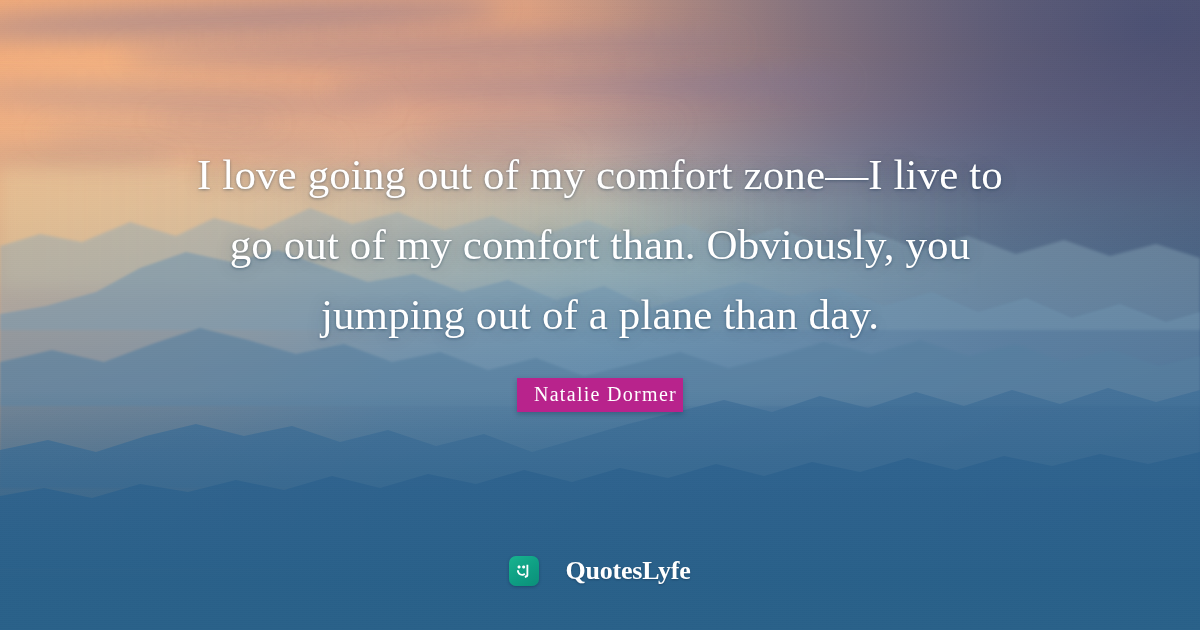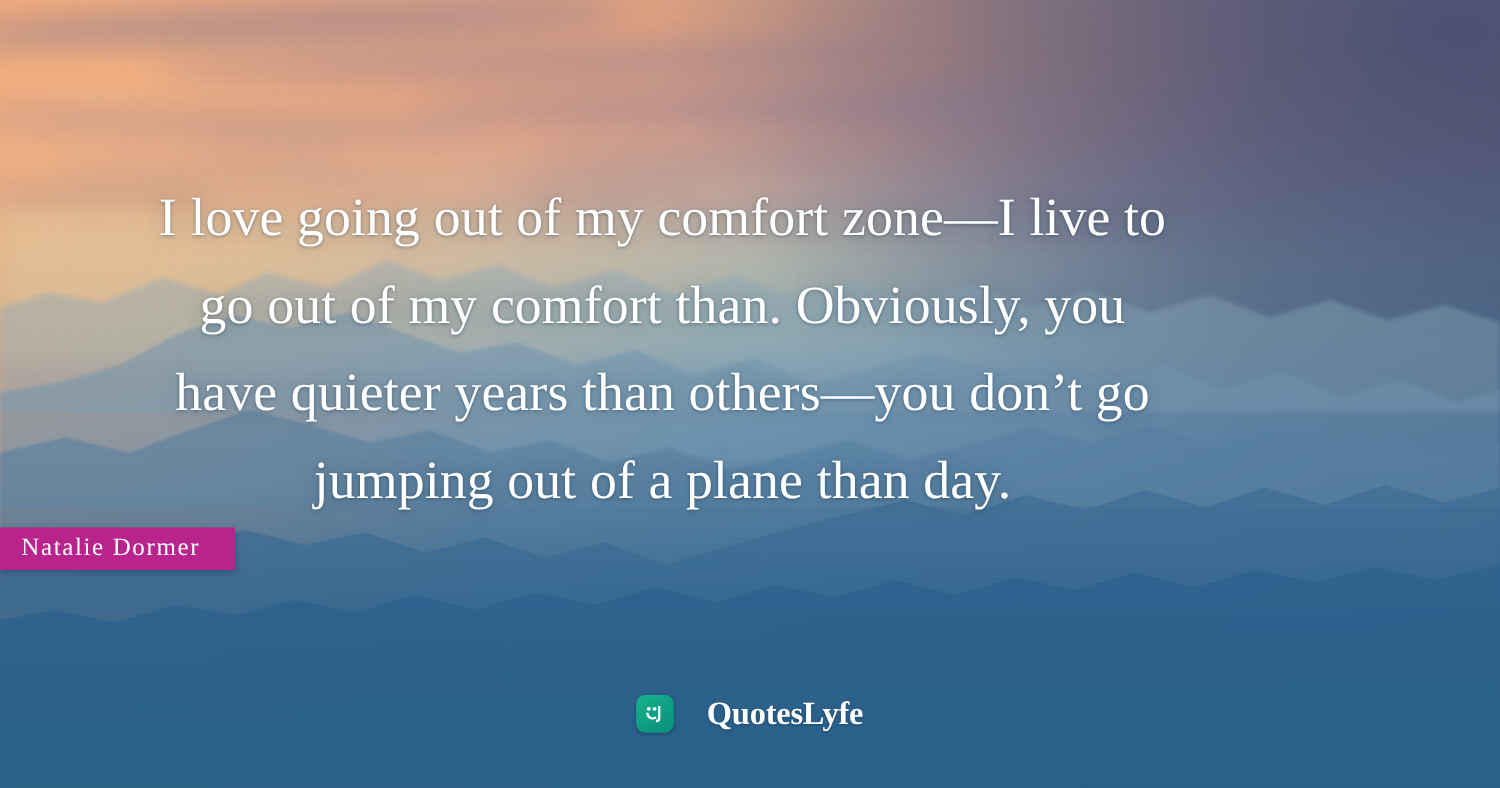--- a/index.html
+++ b/index.html
@@ -103,41 +103,41 @@
   }
   .grain {
     background:
       repeating-linear-gradient(0deg, rgba(255,255,255,0.012) 0px, rgba(255,255,255,0.012) 1px, rgba(0,0,0,0.012) 1px, rgba(0,0,0,0.012) 2px);
     opacity:0.7;
   }
 
   
   #content {
     position:absolute; left:0; top:0; width:1200px; height:630px;
-    display:flex; flex-direction:column; align-items:flex-start;
+    display:flex; flex-direction:column; align-items:center;
   }
 
   #quote {
     width:1060px;
     margin-top:140px;
     text-align:center;
     color:#ffffff;
     font-family:"Liberation Serif", serif;
     font-size:43px;
     line-height:70px;
     letter-spacing:0.1px;
     text-shadow:0 1px 3px rgba(12,40,70,0.42), 0 0 18px rgba(15,45,78,0.22);
   }
   #quote .qline { display:block; white-space:nowrap; }
 
   #author-badge {
-    margin-top:2px;
+    margin-top:28px;
     background:#b8238c;
     color:#ffffff;
-    padding:5px 28px 7px 17px;
+    padding:5px 6px 7px 17px;
     font-family:"Liberation Serif", serif;
     font-size:20px;
     line-height:22px;
     letter-spacing:1.3px;
     white-space:nowrap;
     box-shadow:0 2px 5px rgba(10,35,62,0.30);
   }
 
   #brand {
     position:absolute;
@@ -211,21 +211,20 @@
   </svg>
 
   <div class="bg-layer bottom-wash"></div>
   <div class="bg-layer grain"></div>
 
   <div id="content">
 
     <div id="quote">
       <span class="qline">I love going out of my comfort zone—I live to</span>
       <span class="qline">go out of my comfort than. Obviously, you</span>
-      <span class="qline">have quieter years than others—you don’t go</span>
       <span class="qline">jumping out of a plane than day.</span>
     </div>
 
     <div id="author-badge">Natalie Dormer</div>
 
     <div id="brand">
       <div id="brand-mark">
         <svg width="22" height="22" viewBox="0 0 24 24" aria-hidden="true">
           <g fill="#ffffff">
             <path d="M6.6 6.0 c0.95 0 1.7 0.75 1.7 1.68 0 0.93 -0.75 1.68 -1.7 1.68 -0.95 0 -1.7 -0.75 -1.7 -1.68 0 -0.93 0.75 -1.68 1.7 -1.68 z"></path>

